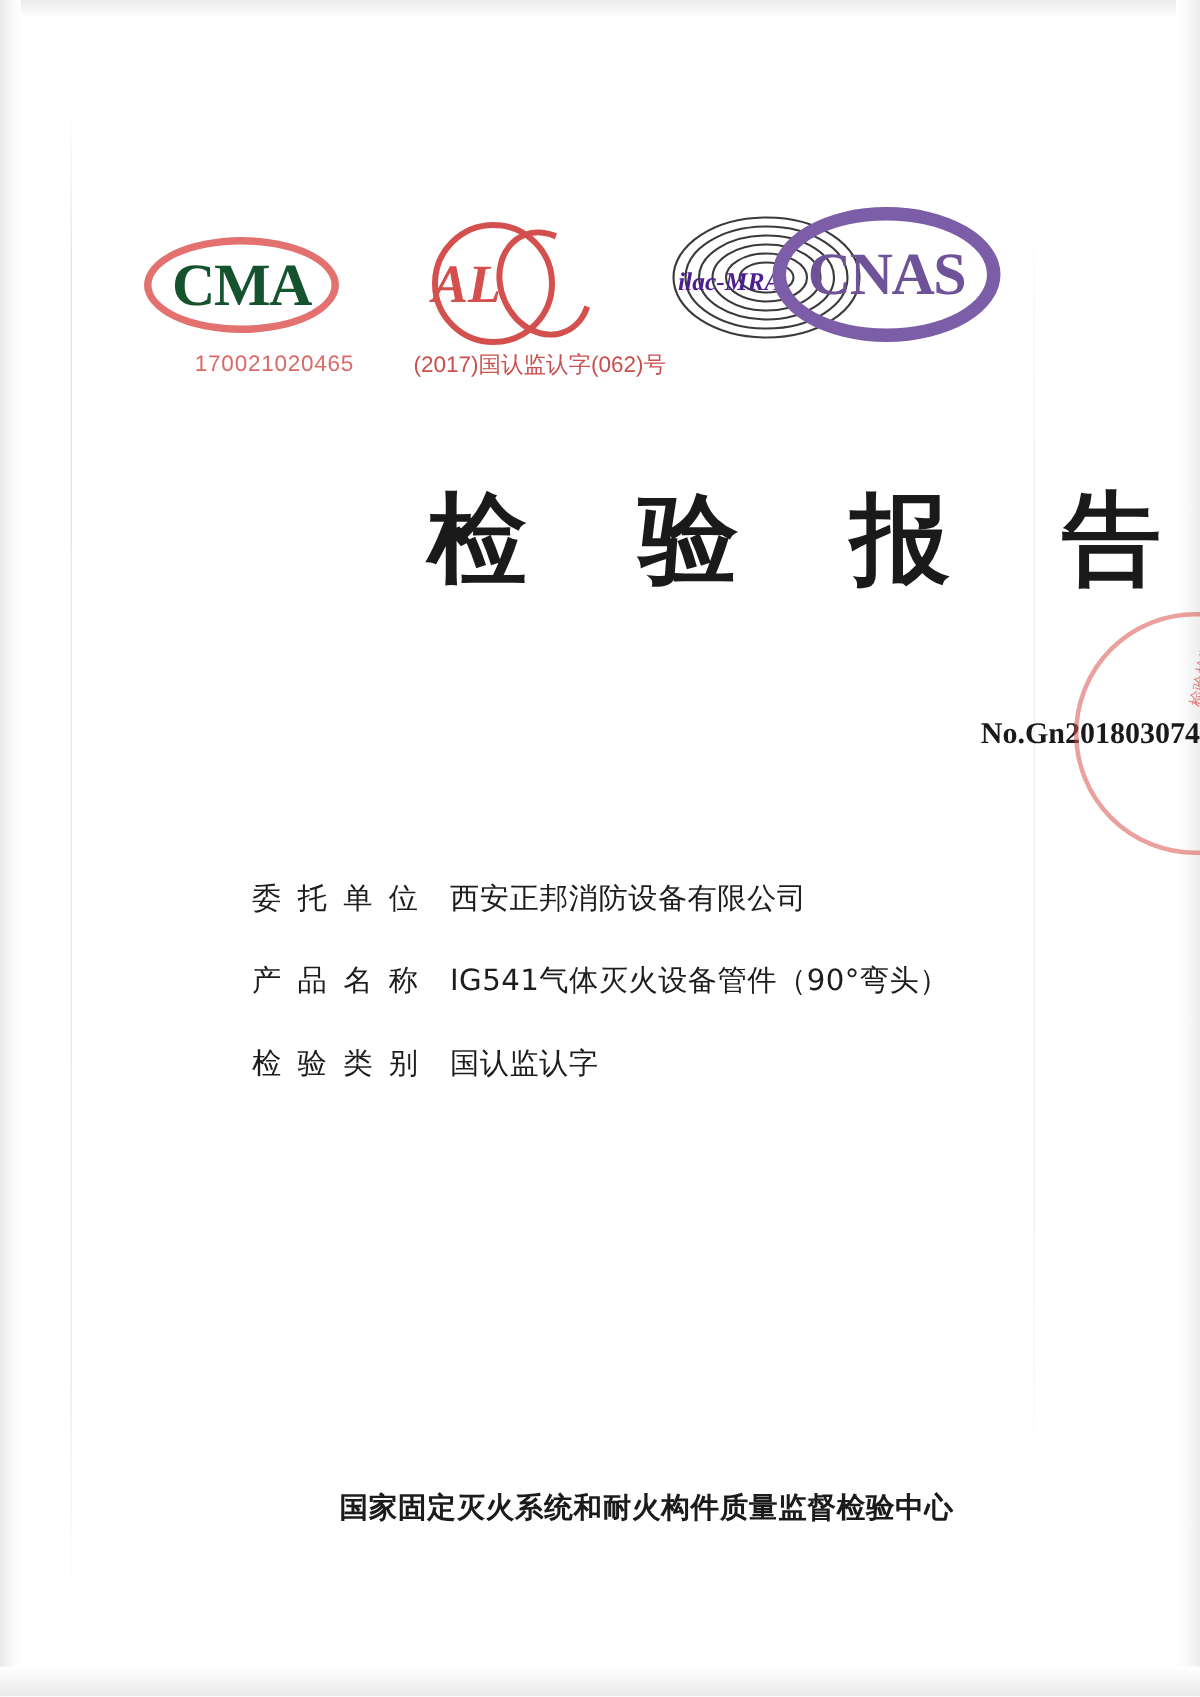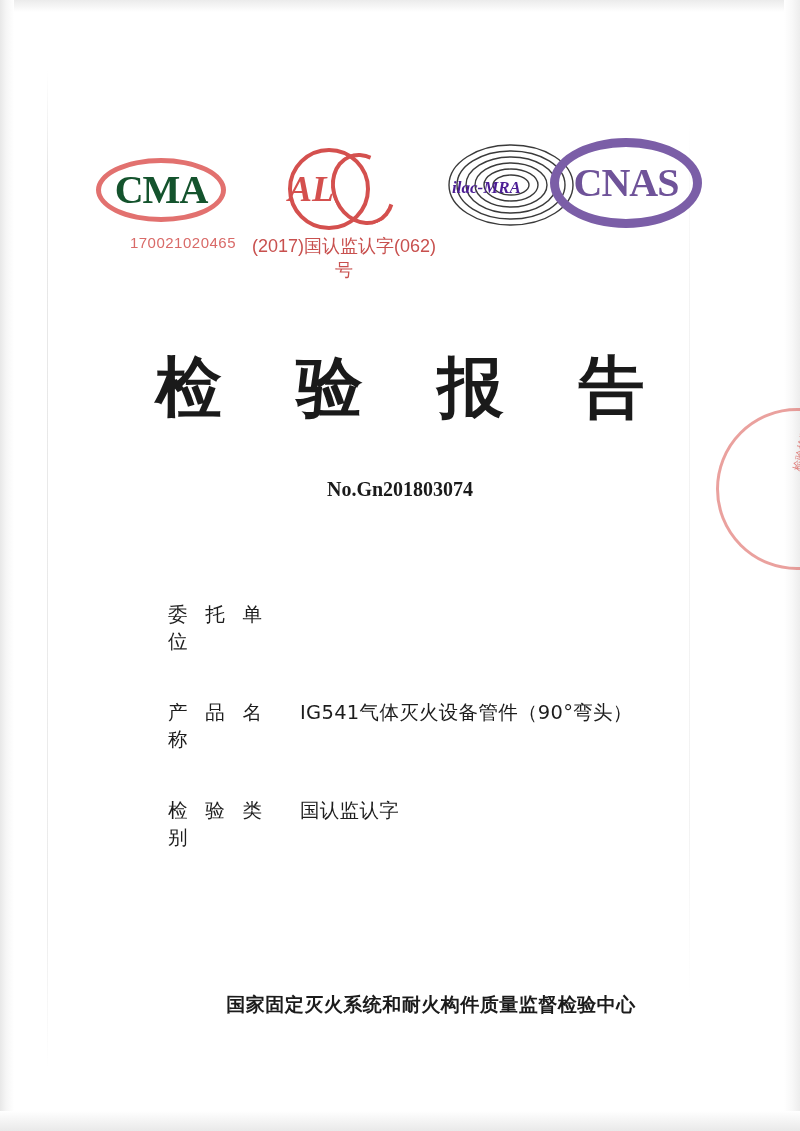--- a/index.html
+++ b/index.html
@@ -150,24 +150,24 @@
     border-radius: 50%;
     box-sizing: border-box;
     border-right-color: transparent;
     transform: rotate(-24deg);
   }
   .cal-code {
     position: absolute;
     left: 244px;
     top: 124px;
     width: 200px;
-    text-align: center;
+    text-align: right;
     color: #c8504e;
     font-family: "Liberation Sans", sans-serif;
-    font-size: 18px;
+    font-size: 15px;
   }
 
   
   .ilac {
     position: absolute;
     left: 446px;
     top: 32px;
     width: 130px;
     height: 86px;
   }
@@ -186,21 +186,21 @@
     font-family: "Liberation Serif", serif;
     font-weight: bold;
     font-style: italic;
     font-size: 17px;
     color: #4c1d95;
   }
 
   
   .cnas {
     position: absolute;
-    left: 550px;
+    left: 515px;
     top: 22px;
     width: 160px;
     height: 102px;
   }
   .cnas-ellipse {
     position: absolute;
     left: 0; top: 6px;
     width: 152px;
     height: 90px;
     border: 9px solid #7b5ea7;
@@ -234,36 +234,35 @@
     font-family: "Liberation Sans", sans-serif;
     font-size: 15px;
   }
 
   
   .title {
     position: absolute;
     top: 315px;
     left: 0;
     width: 800px;
-    text-align: center;
+    text-align: right;
     font-family: "DejaVu Sans", sans-serif;
     font-weight: bold;
     font-size: 66px;
     letter-spacing: 26px;
     color: #1a1a1a;
     text-indent: 26px;
-    margin-top: 28px;
   }
 
   .report-no {
     position: absolute;
     top: 478px;
     left: 0;
     width: 800px;
-    text-align: center;
+    text-align: right;
     font-family: "Liberation Serif", serif;
     font-weight: bold;
     font-size: 20px;
     color: #1a1a1a;
   }
 
   
   .fields {
     position: absolute;
     top: 585px;
@@ -271,25 +270,24 @@
     width: 560px;
   }
   .field-row {
     display: flex;
     align-items: baseline;
     margin-bottom: 28px;
   }
   .field-label {
     width: 132px;
     flex: 0 0 132px;
-    font-family: Liberation Mono, monospace;
+    font-family: Liberation Serif, serif;
     font-size: 19.5px;
     color: #1d1d1d;
     letter-spacing: 3px;
-    margin-top: 16px;
   }
   .field-value {
     font-family: "DejaVu Sans", sans-serif;
     font-size: 19.5px;
     color: #1d1d1d;
     letter-spacing: .3px;
   }
 
   
   .footer {
@@ -380,20 +378,21 @@
     </div>
   </div>
 
   <div class="title">检 验 报 告</div>
 
   <div class="report-no">No.Gn201803074</div>
 
   <div class="fields">
     <div class="field-row">
       <div class="field-label">委 托 单 位</div>
+      <div class="field-value">西安正邦消防设备有限公司</div>
     </div>
     <div class="field-row">
       <div class="field-label">产 品 名 称</div>
       <div class="field-value">IG541气体灭火设备管件（90°弯头）</div>
     </div>
     <div class="field-row">
       <div class="field-label">检 验 类 别</div>
       <div class="field-value">国认监认字</div>
     </div>
   </div>

